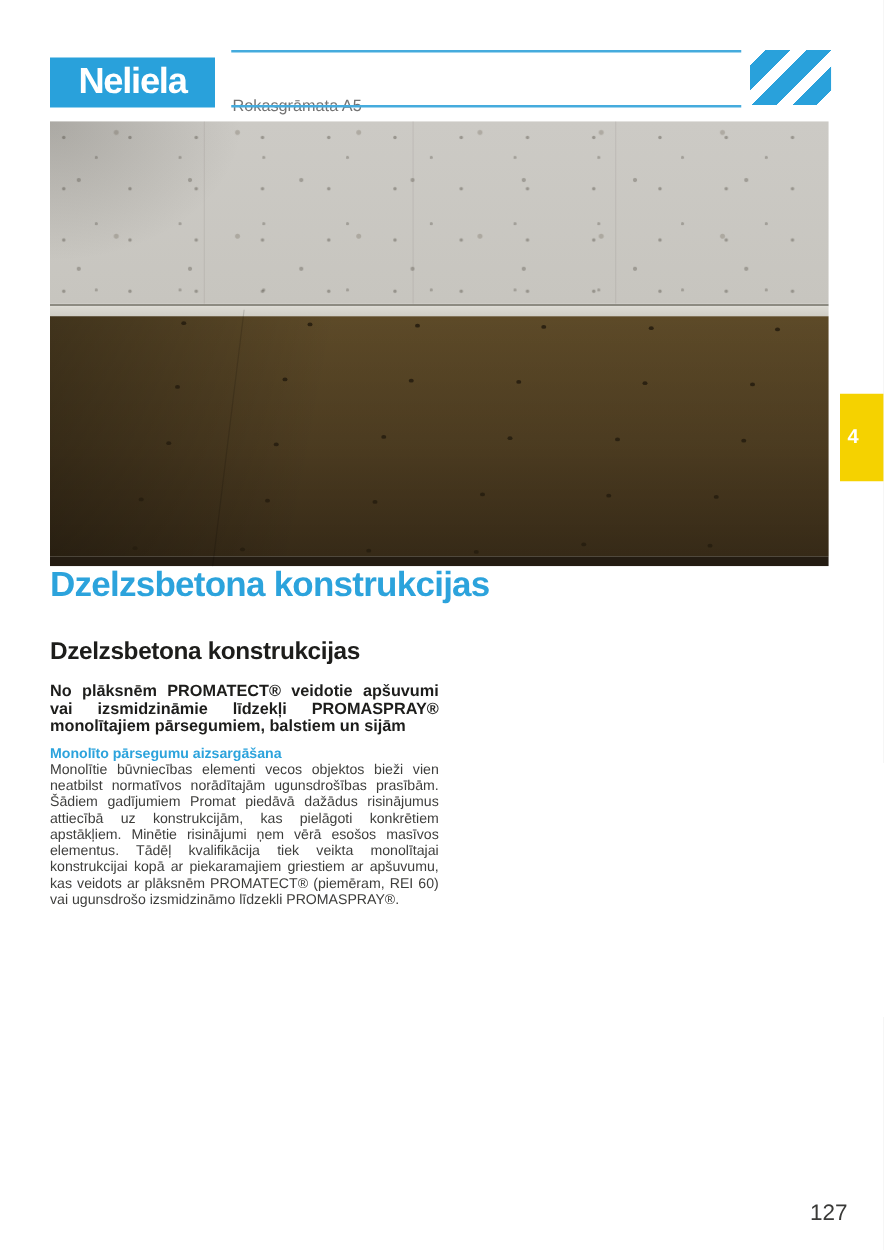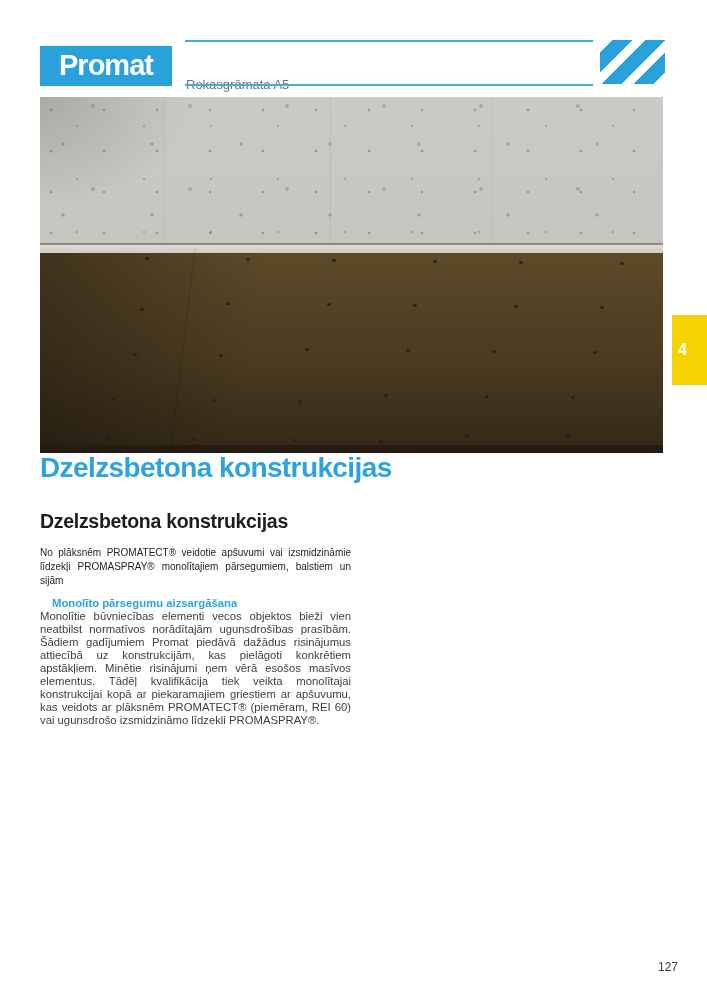--- a/index.html
+++ b/index.html
@@ -70,41 +70,41 @@
   .h1{
     margin:0;color:#2CA3DC;font-size:28px;font-weight:700;
     letter-spacing:-0.6px;white-space:nowrap;
   }
   .h2{
     margin:26px 0 0 0;color:#1d1d1b;font-size:19.5px;font-weight:700;
     letter-spacing:-0.3px;
   }
   .narrow{width:311px;}
   .intro{
-    margin:13px 0 0 0;font-size:10px;line-height:14px;font-weight:400;
+    margin:13px 0 0 0;font-size:13px;line-height:14px;font-weight:700;
     color:#1d1d1b;text-align:justify;
   }
   .h3{
-    margin:9px 0 0 12px;color:#2CA3DC;font-size:11.3px;font-weight:700;line-height:13px;
+    margin:9px 0 0 0;color:#2CA3DC;font-size:11.3px;font-weight:700;line-height:13px;
   }
   .body-par{
     margin:0;font-size:11.3px;line-height:13px;color:#3d3d3b;text-align:justify;
   }
   .body-par:first-of-type{margin-top:1px;}
   
   .page-number{
-    position:absolute;right:29px;top:960px;font-size:12px;color:#3a3a38;
+    position:absolute;right:29px;top:960px;font-size:18px;color:#3a3a38;
   }
 </style>
 </head>
 <body>
 
 <div class="page">
 
-  <div class="logo">Promat</div>
+  <div class="logo">Neliela</div>
   <div class="rule rule-top"></div>
   <div class="header-subtitle">Rokasgrāmata A5</div>
   <div class="rule rule-bottom"></div>
   <div class="hatch-box"></div>
 
   <div class="photo" title="Gray concrete wall above dark brown fire-protection ceiling boards fixed with rows of screws">
     <div class="concrete">
       <div class="concrete-joint" style="left:123px"></div>
       <div class="concrete-joint" style="left:290px"></div>
       <div class="concrete-joint" style="left:452px"></div>

